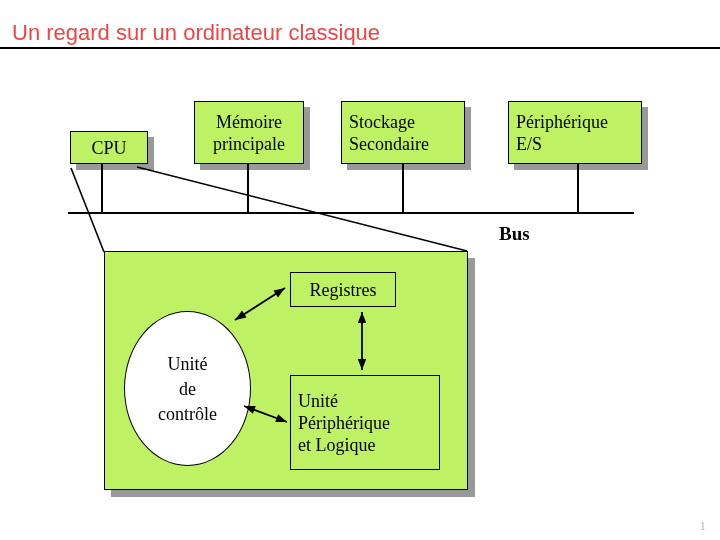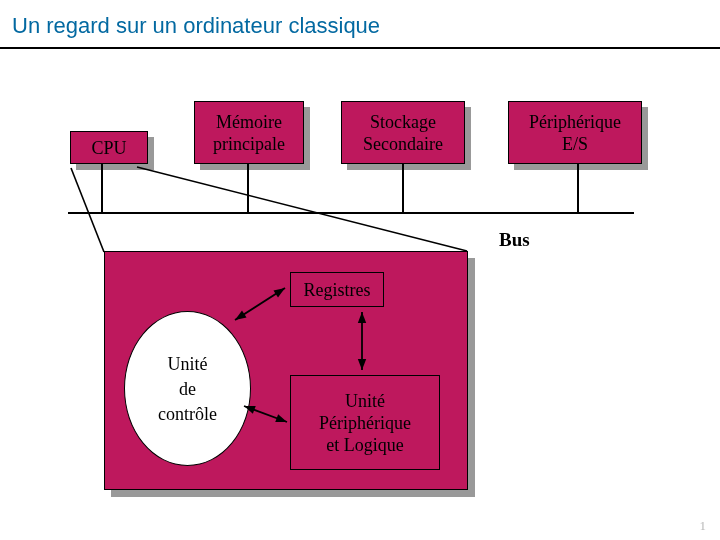--- a/index.html
+++ b/index.html
@@ -46,55 +46,55 @@
     width: 100%;
     height: 100%;
     background: #999999;
   }
   .box {
     position: absolute;
     left: 0;
     top: 0;
     width: 100%;
     height: 100%;
-    background: #be185d;
+    background: #bef264;
     border: 1.5px solid #000000;
     box-sizing: border-box;
     font-size: 18px;
     line-height: 22px;
     color: #000000;
   }
   .box .inner {
     position: absolute;
     left: 7px;
     right: 7px;
     top: 50%;
     transform: translateY(-50%);
   }
   .box.center .inner { text-align: center; left: 3px; right: 3px; }
-  .box.left   .inner { text-align: center; }
+  .box.left   .inner { text-align: left; }
 
   
   .vline {
     position: absolute;
     width: 1.5px;
     background: #000000;
   }
   #bus-line {
     position: absolute;
     left: 68px;
     top: 212px;
     width: 566px;
     height: 1.5px;
     background: #000000;
   }
   #bus-label {
     position: absolute;
     left: 499px;
-    top: 229px;
+    top: 223px;
     font-size: 19px;
     font-weight: bold;
     color: #000000;
   }
 
   
   #expand-svg {
     position: absolute;
     left: 0;
     top: 0;
@@ -154,21 +154,21 @@
     bottom: 6px;
     font-size: 13px;
     color: #b9b9b9;
   }
 </style>
 </head>
 <body>
 
 <div id="slide" style="background: rgb(255, 255, 255);">
 
-  <div id="title" style="color: #0369a1;">Un regard sur un ordinateur classique</div>
+  <div id="title" style="color: #ef4444; margin-top: 7px;">Un regard sur un ordinateur classique</div>
   <div id="title-rule"></div>
 
   <div class="boxwrap" style="left:70px; top:131px; width:78px; height:33px;">
     <div class="shadow" style="background: rgb(153, 153, 153);"></div>
     <div class="box center">
       <div class="inner">
         <div>CPU</div>
       </div>
     </div>
   </div>
@@ -222,21 +222,21 @@
   </div>
 
   <div id="cu-ellipse">
     <div class="inner">
       <div>Unité</div>
       <div>de</div>
       <div>contrôle</div>
     </div>
   </div>
 
-  <div class="boxwrap" style="left:290px; top:272px; width:94px; height:35px;">
+  <div class="boxwrap" style="left:290px; top:272px; width:106px; height:35px;">
     <div class="box center" style="border-width:1.5px;">
       <div class="inner">
         <div>Registres</div>
       </div>
     </div>
   </div>
 
   <div class="boxwrap" style="left:290px; top:375px; width:150px; height:95px;">
     <div class="box left" style="border-width:1.5px;">
       <div class="inner">

